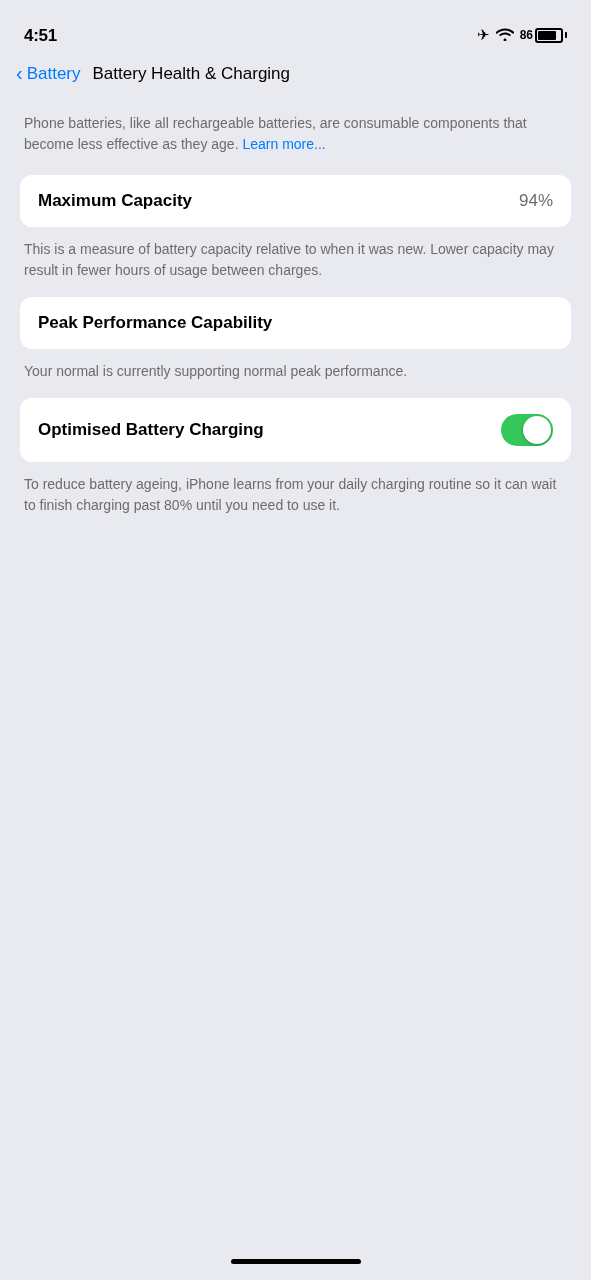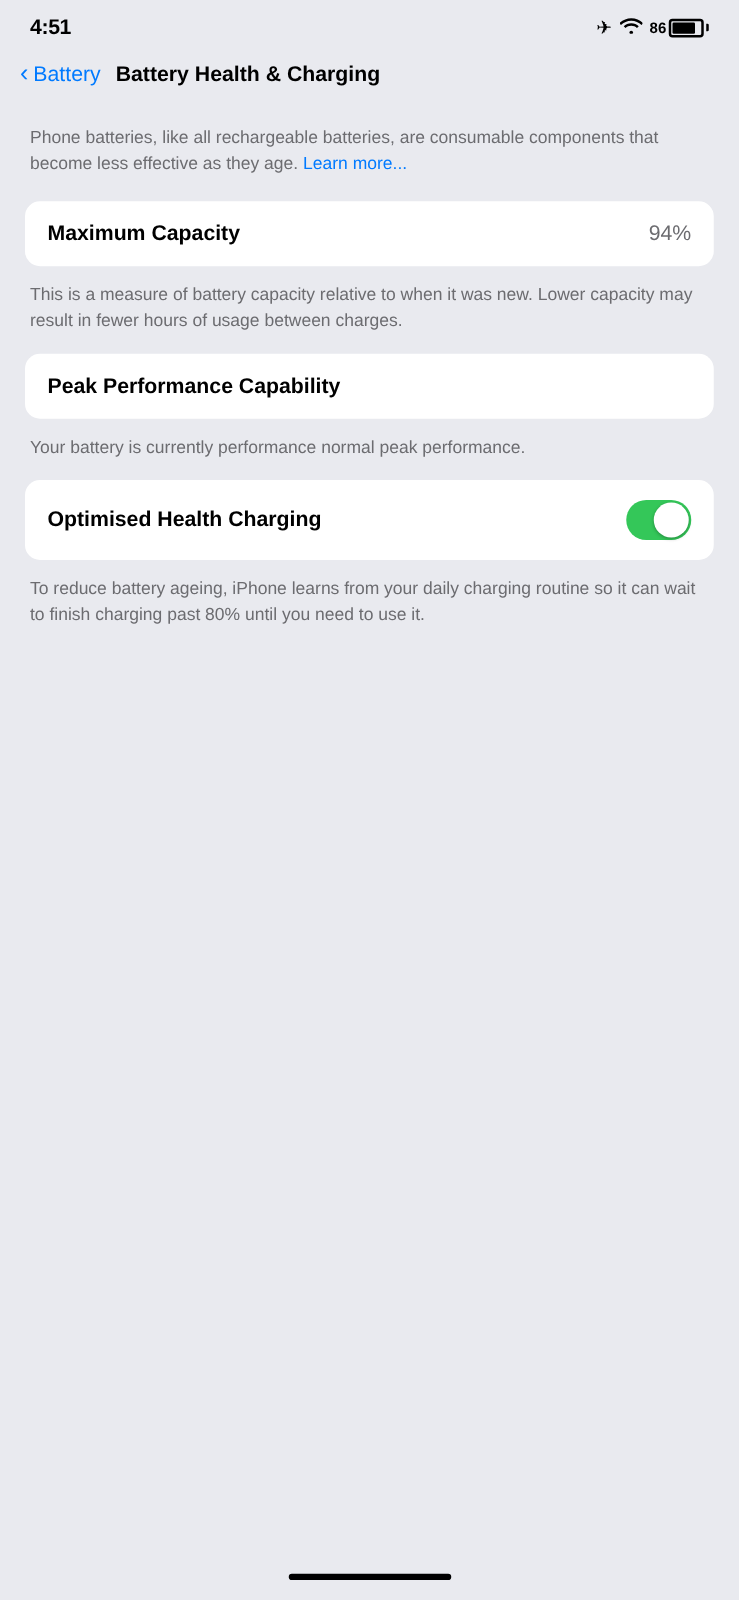--- a/index.html
+++ b/index.html
@@ -14,22 +14,22 @@
       min-height: 1280px;
       background-color: #e9eaef;
       font-family: -apple-system, 'SF Pro Text', 'Helvetica Neue', Arial, sans-serif;
       position: relative;
     }
 
     
     .status-bar {
       display: flex;
       justify-content: space-between;
-      align-items: center;
-      padding: 12px 24px 8px 24px;
+      align-items: flex-start;
+      padding: 26px 24px 8px 24px;
       background-color: #e9eaef;
     }
 
     .status-time {
       font-size: 17px;
       font-weight: 600;
       color: #000;
       letter-spacing: -0.3px;
     }
 
@@ -112,21 +112,21 @@
       font-weight: 300;
     }
 
     .back-label {
       color: #007aff;
       font-size: 17px;
     }
 
     .page-title {
       font-size: 17px;
-      font-weight: 700;
+      font-weight: 400;
       color: #000;
       margin-left: 8px;
     }
 
     
     .content {
       padding: 16px 20px;
     }
 
     .intro-text {
@@ -261,27 +261,27 @@
   </div>
   <p class="card-description">This is a measure of battery capacity relative to when it was new. Lower capacity may result in fewer hours of usage between charges.</p>
 
   <div style="margin-bottom: 16px;"></div>
 
   <div class="card">
     <div class="card-row">
       <span class="card-label">Peak Performance Capability</span>
     </div>
   </div>
-  <p class="card-description">Your battery is currently performance normal peak performance.</p>
+  <p class="card-description">Your normal is currently supporting normal peak performance.</p>
 
   <div style="margin-bottom: 16px;"></div>
 
   <div class="card">
     <div class="card-row">
-      <span class="card-label">Optimised Health Charging</span>
+      <span class="card-label">Optimised Battery Charging</span>
       <div class="toggle-switch">
         <div class="toggle-track">
           <div class="toggle-thumb"></div>
         </div>
       </div>
     </div>
   </div>
   <p class="card-description">To reduce battery ageing, iPhone learns from your daily charging routine so it can wait to finish charging past 80% until you need to use it.</p>
 
 </div>

